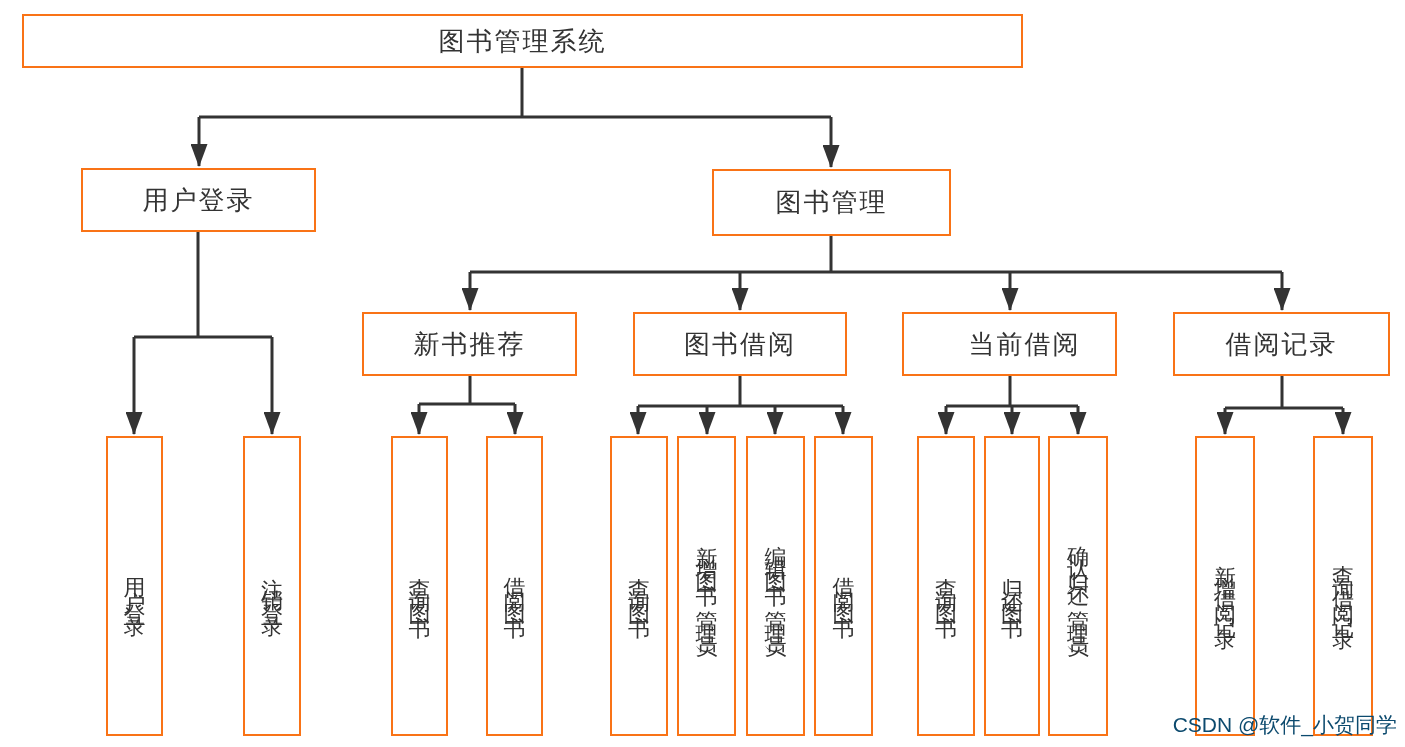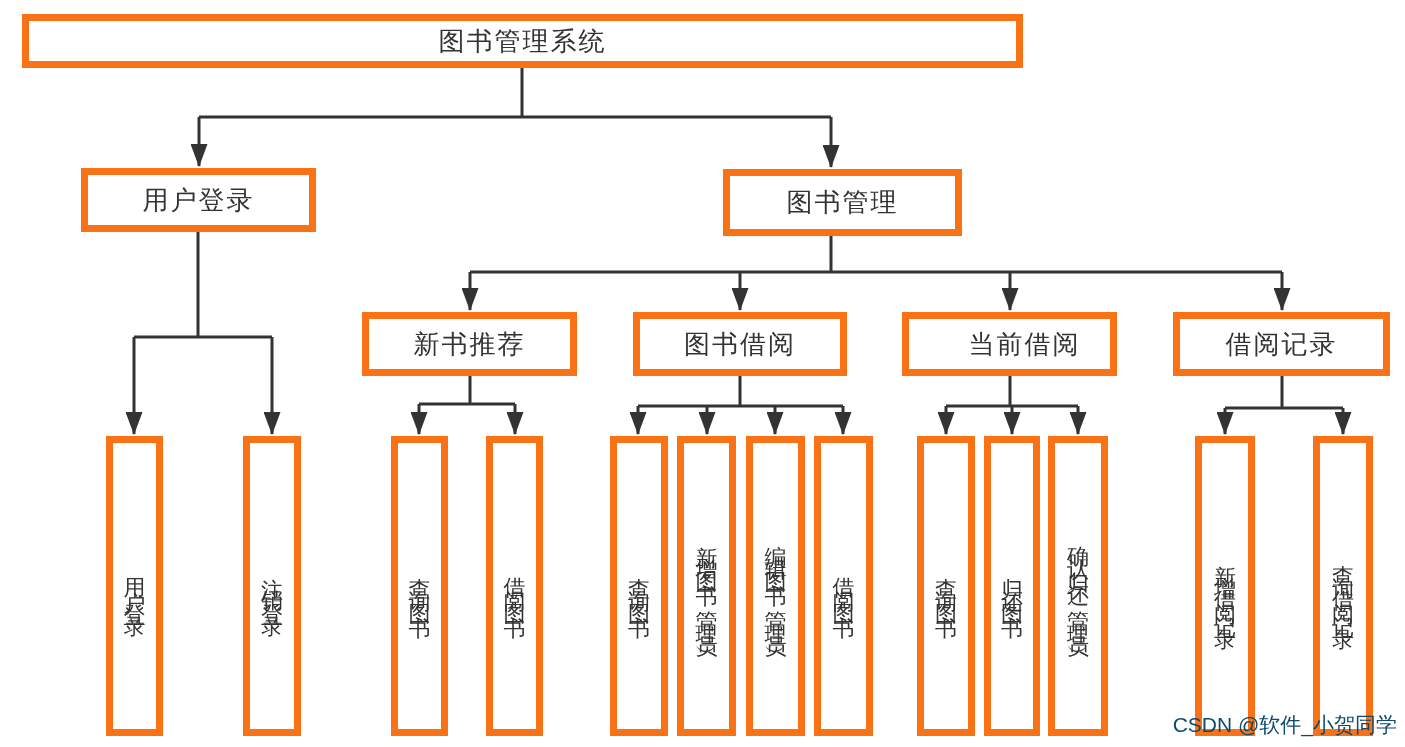--- a/index.html
+++ b/index.html
@@ -18,21 +18,21 @@
   .connectors {
     position: absolute;
     left: 0;
     top: 0;
     width: 1405px;
     height: 747px;
   }
   .node {
     position: absolute;
     box-sizing: border-box;
-    border: 7px solid #f97316;
+    border: 2px solid #f97316;
     background: #ffffff;
     display: flex;
     align-items: center;
     justify-content: center;
     color: #333333;
   }
   .hnode {
     font-size: 26px;
     letter-spacing: 2px;
     white-space: nowrap;
@@ -106,21 +106,21 @@
     </g>
   </svg>
 
   <div class="node hnode" style="left:22px; top:14px; width:1001px; height:54px;">
     <span>图书管理系统</span>
   </div>
 
   <div class="node hnode" style="left:81px; top:168px; width:235px; height:64px;">
     <span>用户登录</span>
   </div>
-  <div class="node hnode" style="left:712px; top:169px; width:239px; height:67px;margin-left:11px;">
+  <div class="node hnode" style="left:712px; top:169px; width:239px; height:67px;">
     <span>图书管理</span>
   </div>
 
   <div class="node hnode" style="left:633px; top:312px; width:214px; height:64px;">
     <span>图书借阅</span>
   </div>
   <div class="node hnode" style="left:362px; top:312px; width:215px; height:64px;">
     <span>新书推荐</span>
   </div>
   <div class="node hnode" style="left:902px; top:312px; width:215px; height:64px;padding-left:30px;">

